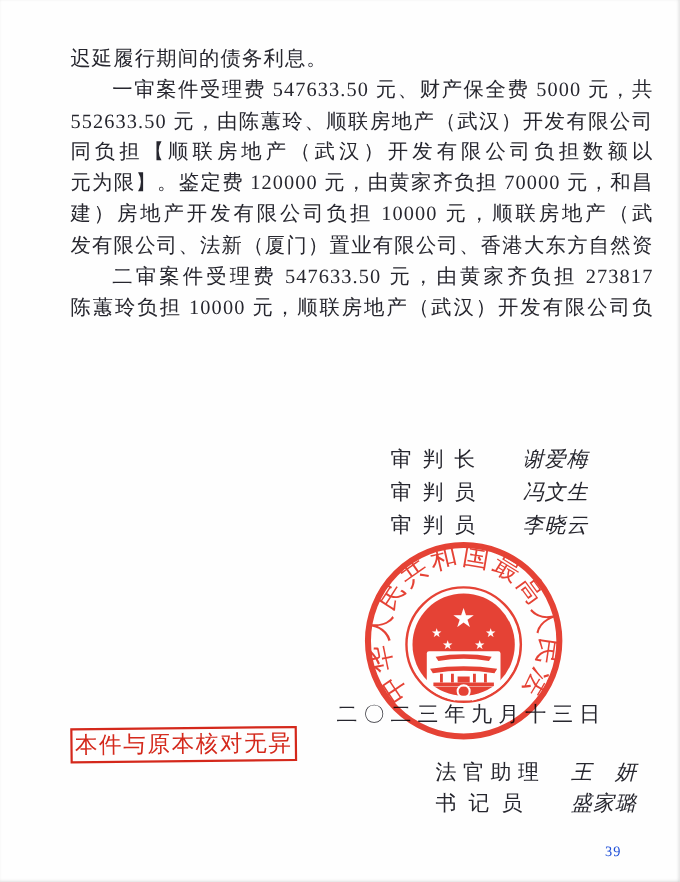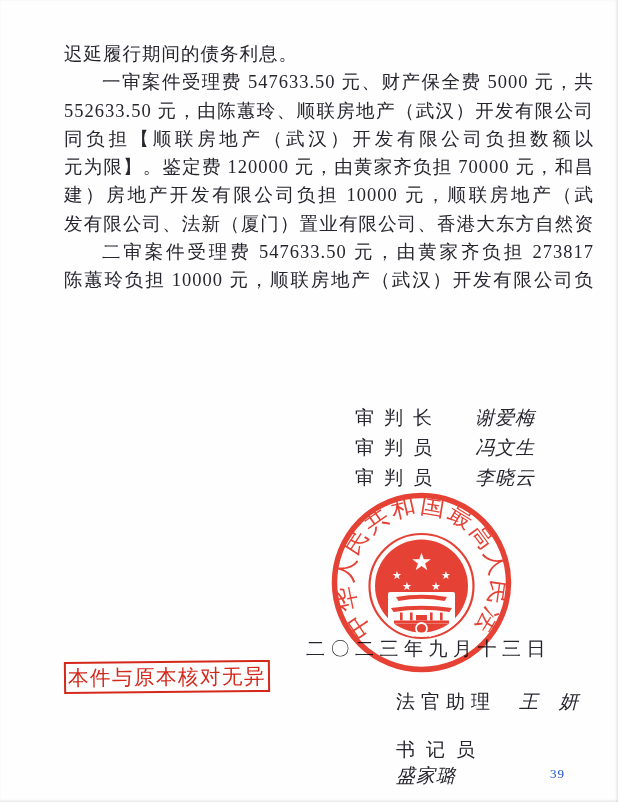--- a/index.html
+++ b/index.html
@@ -25,21 +25,21 @@
   .sig-row { position:absolute; display:flex; align-items:baseline; font-size:19px; }
   .sig-role { display:inline-block; white-space:nowrap; }
   .sig-name { display:inline-block; letter-spacing:1px; white-space:nowrap;font-style:italic; }
   .judges .sig-row { left:355px; }
   .judges .sig-role { width:120px; letter-spacing:10px; }
   .staff .sig-row { left:352px;margin-left:44px; }
   .staff .sig-role { width:123px; }
   .ls6 { letter-spacing:6px; }
   .ls11 { letter-spacing:11px; }
   .row-a { top:405px; } .row-b { top:435px; } .row-c { top:465px; }
-  .row-d { top:689px; } .row-e { top:737px;flex-direction:column; }
+  .row-d { top:689px; } .row-e { top:717px; }
   
   .seal {
     position:absolute; left:328px; top:489px; width:187px; height:187px;
     mix-blend-mode:multiply; opacity:.95; pointer-events:none;
   }
   .seal-date {
     position:absolute; left:306px; top:636px; font-size:19px;
     letter-spacing:5.5px; white-space:nowrap; color:#26262e;
   }
   

